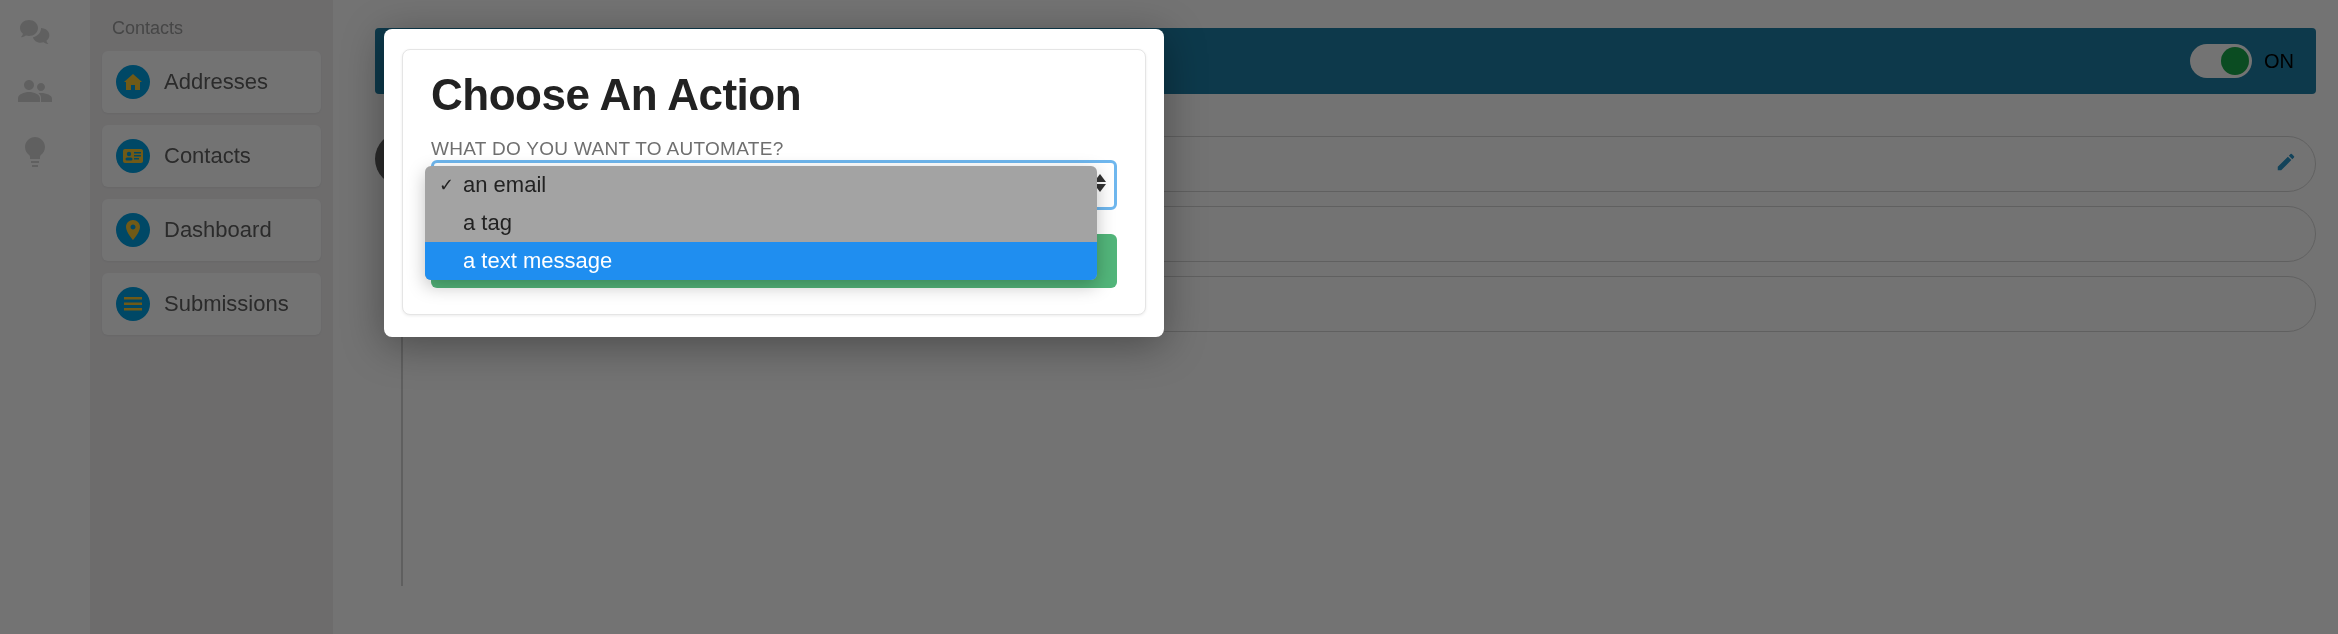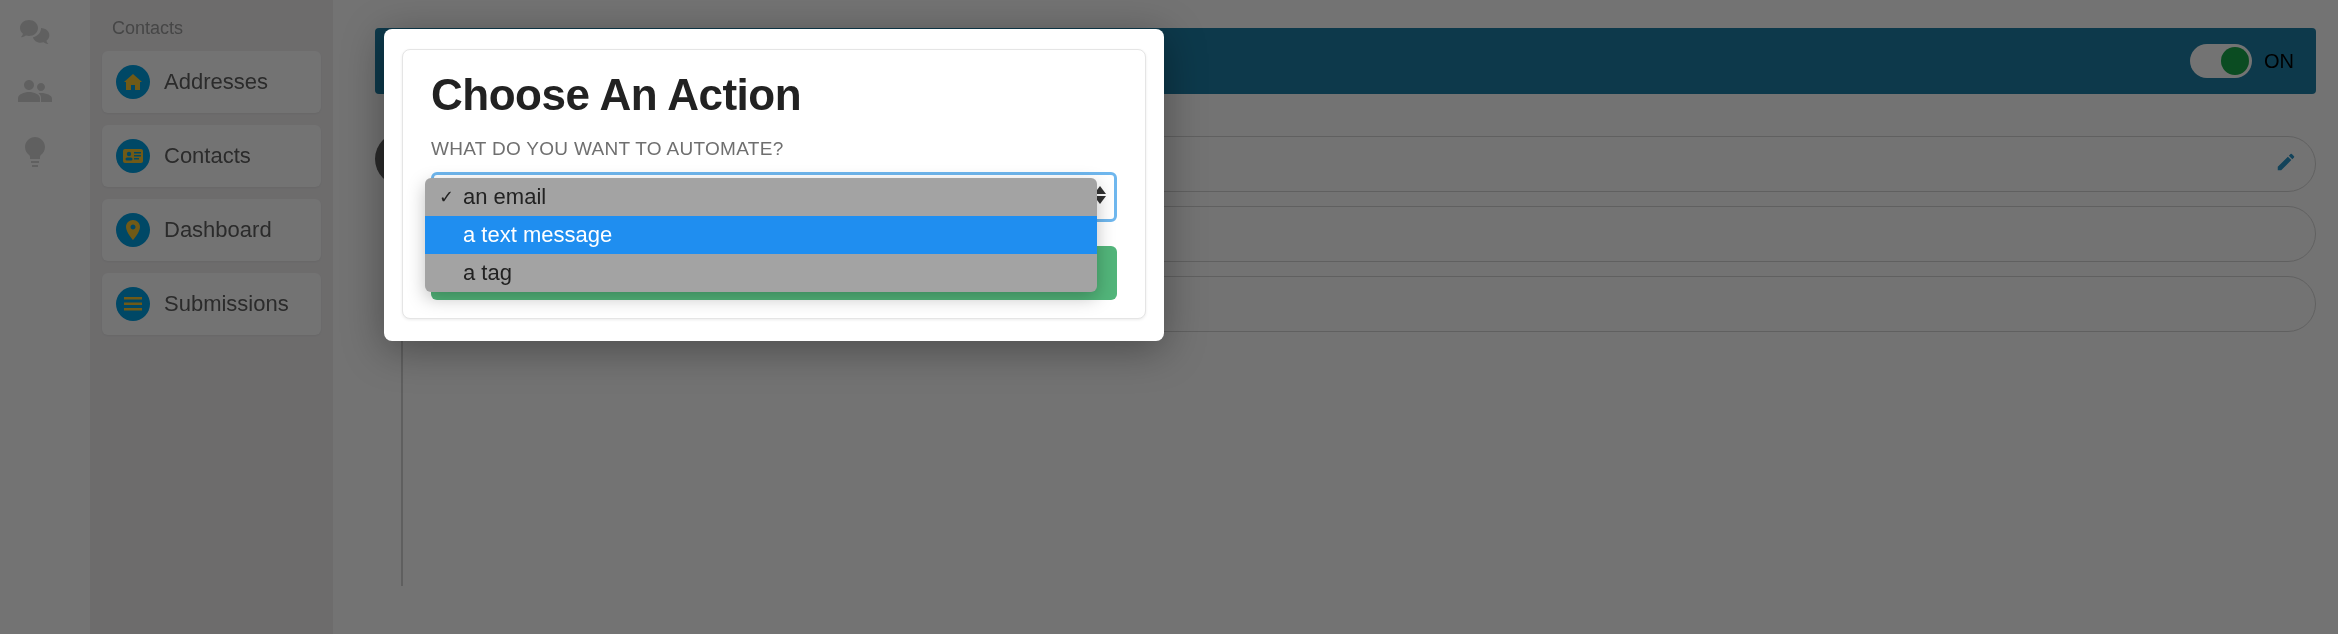--- a/index.html
+++ b/index.html
@@ -195,36 +195,36 @@
       width: 780px;
       background: #fff;
       border-radius: 8px;
       box-shadow: 0 8px 40px rgba(0,0,0,0.35);
       padding: 20px 18px 22px;
     }
     .modal-inner {
       background: #fff;
       border: 1px solid #e5e5e5;
       border-radius: 8px;
-      padding: 20px 28px 18px;
+      padding: 20px 28px 26px;
       box-shadow: 0 1px 3px rgba(0,0,0,0.08);
     }
     .modal-title {
       font-size: 44px;
       font-weight: 700;
       color: #222;
       margin-bottom: 18px;
       letter-spacing: -0.5px;
     }
     .modal-label {
       font-size: 19px;
       color: #6f6f6f;
       font-weight: 300;
       letter-spacing: 0.3px;
-      margin-bottom: 12px;
+      margin-bottom: 0;
     }
     .select-region {
       position: relative;
       height: 50px;
       margin-bottom: 24px;
     }
     .select-box {
       position: absolute;
       top: 0;
       left: 0;
@@ -415,24 +415,24 @@
             <path d="M6 0L0 8h12z"></path>
           </svg>
         <svg width="12" height="8" viewBox="0 0 12 8" fill="#333">
             <path d="M6 8L0 0h12z"></path>
           </svg>
       </div>
       <div class="dropdown-list">
         <div class="dropdown-option selected">
           <span>an email</span>
         </div>
+        <div class="dropdown-option">
+          <span>a tag</span>
+        </div>
         <div class="dropdown-option highlighted">
           <span>a text message</span>
         </div>
-        <div class="dropdown-option">
-          <span>a tag</span>
-        </div>
       </div>
     </div>
 
     <button class="select-button">Select</button>
   </div>
 </div>
 
 </body></html>

